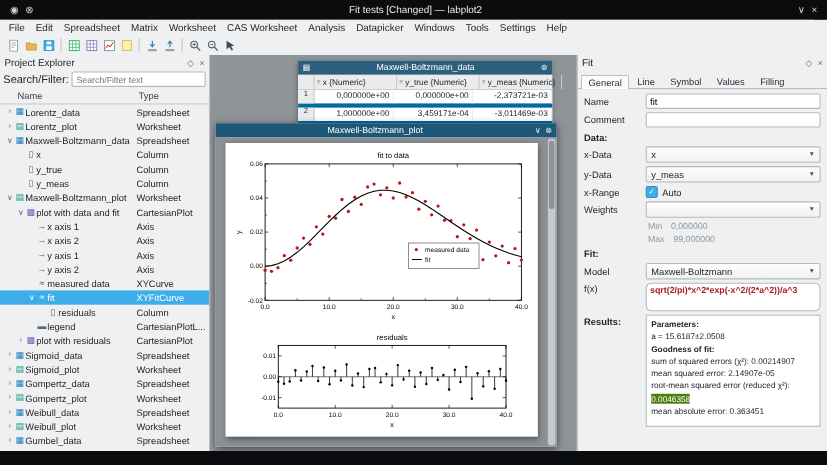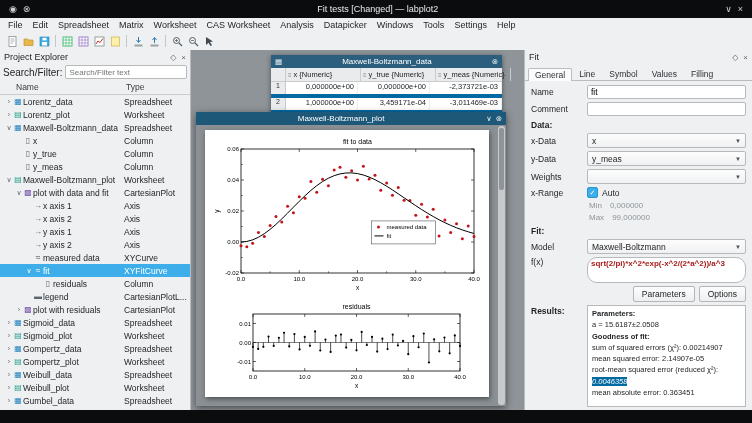--- a/index.html
+++ b/index.html
@@ -69,26 +69,26 @@
   .frow{display:flex;align-items:center;gap:4px;}
   .frow.top{align-items:flex-start;}
   .flabel{width:52px;flex:none;}
   input.finput{flex:1;height:12px;border:1px solid #b6babd;border-radius:2px;background:#fff;padding:0 3px;font-size:8.5px;min-width:0;font-family:inherit;}
   .combo{flex:1;height:13px;border:1px solid #b6babd;border-radius:2px;background:linear-gradient(#fdfdfd,#f0f1f2);display:flex;align-items:center;padding:0 4px;min-width:0;}
   .carr{margin-left:auto;font-size:6px;color:#4c545a;}
   .section{font-weight:bold;margin-top:1px;}
   .checkbox{width:9px;height:9px;border:1px solid #2b94cf;border-radius:2px;background:#3daee9;color:#fff;font-size:7px;line-height:9px;text-align:center;flex:none;}
   .gray{color:#8d959b;}
   .minmax{padding-left:58px;display:flex;gap:8px;font-size:8px;}
-  .fxbox{flex:1;min-height:22px;border:1px solid #b6babd;border-radius:10px;background:#fff;padding:1px 3px;color:#a81c1c;font-weight:bold;font-size:8px;line-height:1.25;word-break:break-all;}
+  .fxbox{flex:1;min-height:22px;border:1px solid #b6babd;border-radius:5px;background:#fff;padding:1px 3px;color:#a81c1c;font-weight:bold;font-size:8px;line-height:1.25;word-break:break-all;}
   .btnrow{display:flex;justify-content:flex-end;gap:4px;}
   .btn{height:14px;padding:0 8px;border:1px solid #b2b6b9;border-radius:2px;background:linear-gradient(#fdfdfd,#edeff0);font-size:8.5px;display:flex;align-items:center;color:#232629;}
   .resbox{flex:1;border:1px solid #b6babd;background:#fff;height:96px;padding:2px 4px;font-size:7.5px;line-height:1.5;overflow:hidden;}
   .res-b{font-weight:bold;}
-  .hl{background:#0369a1;color:#fff;font-style:italic;}
+  .hl{background:#4d7c0f;color:#fff;}
 </style>
 </head>
 <body>
 
 <div id="root">
 
   <div class="titlebar">
     <span class="tb-ic">◉</span>
     <span class="tb-ic">⊗</span>
     <span class="tb-title">Fit tests   [Changed] — labplot2</span>
@@ -680,54 +680,50 @@
           </div>
         </div>
         <div class="frow">
           <span class="flabel">y-Data</span>
           <div class="combo">
             <span>y_meas</span>
             <span class="carr">▼</span>
           </div>
         </div>
         <div class="frow">
+          <span class="flabel">x-Range</span>
+          <span class="checkbox">✓</span>
+          <span>Auto</span>
+        </div>
+        <div class="frow">
           <span class="flabel">Weights</span>
           <div class="combo">
             <span></span>
             <span class="carr">▼</span>
           </div>
-        </div>
-        <div class="frow">
-          <span class="flabel">x-Range</span>
-          <span class="checkbox">✓</span>
-          <span>Auto</span>
         </div>
         <div class="minmax gray">
           <span>Min</span>
           <span>0,000000</span>
         </div>
         <div class="minmax gray">
           <span>Max</span>
           <span>99,000000</span>
         </div>
         <div class="section">Fit:</div>
         <div class="frow">
           <span class="flabel">Model</span>
           <div class="combo">
             <span>Maxwell-Boltzmann</span>
             <span class="carr">▼</span>
           </div>
         </div>
         <div class="frow top">
           <span class="flabel">f(x)</span>
           <div class="fxbox">sqrt(2/pi)*x^2*exp(-x^2/(2*a^2))/a^3</div>
-        </div>
-        <div class="btnrow">
-          <span class="btn">Parameters</span>
-          <span class="btn">Options</span>
         </div>
         <div class="frow top">
           <span class="flabel section">Results:</span>
           <div class="resbox">
             <div class="res-b">Parameters:</div>
             <div>a = 15.6187±2.0508</div>
             <div class="res-b">Goodness of fit:</div>
             <div>sum of squared errors (χ²): 0.00214907</div>
             <div>mean squared error: 2.14907e-05</div>
             <div><span>root-mean squared error (reduced χ²): </span><span class="hl">0.0046358</span></div>

